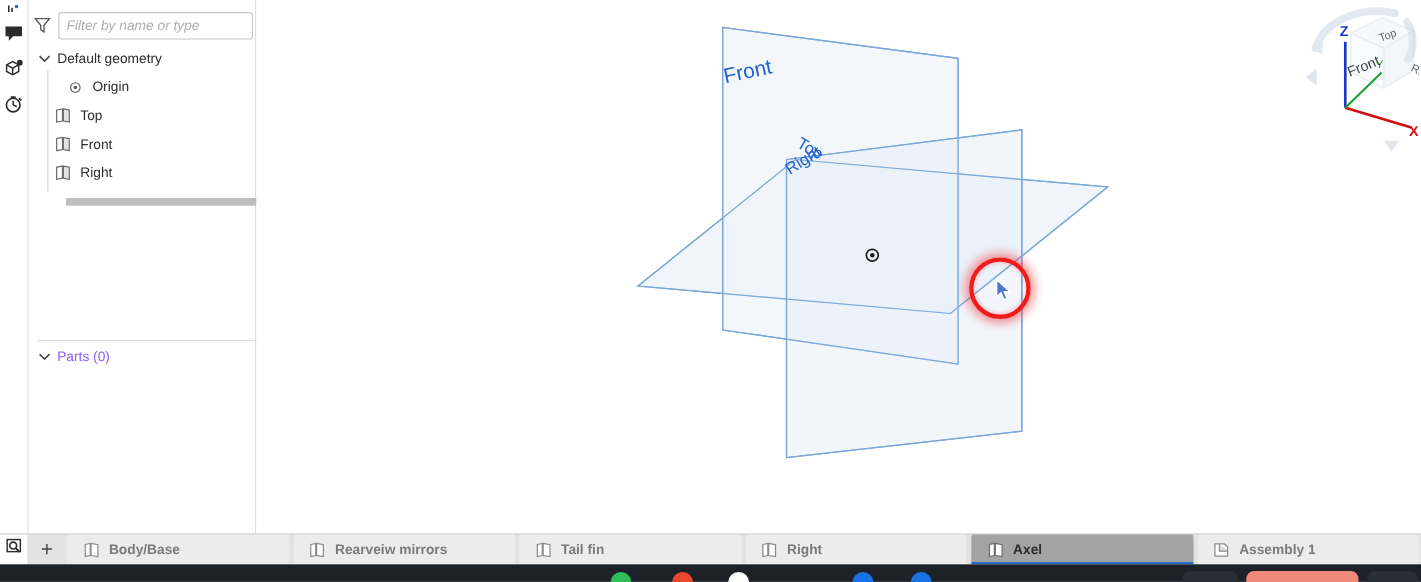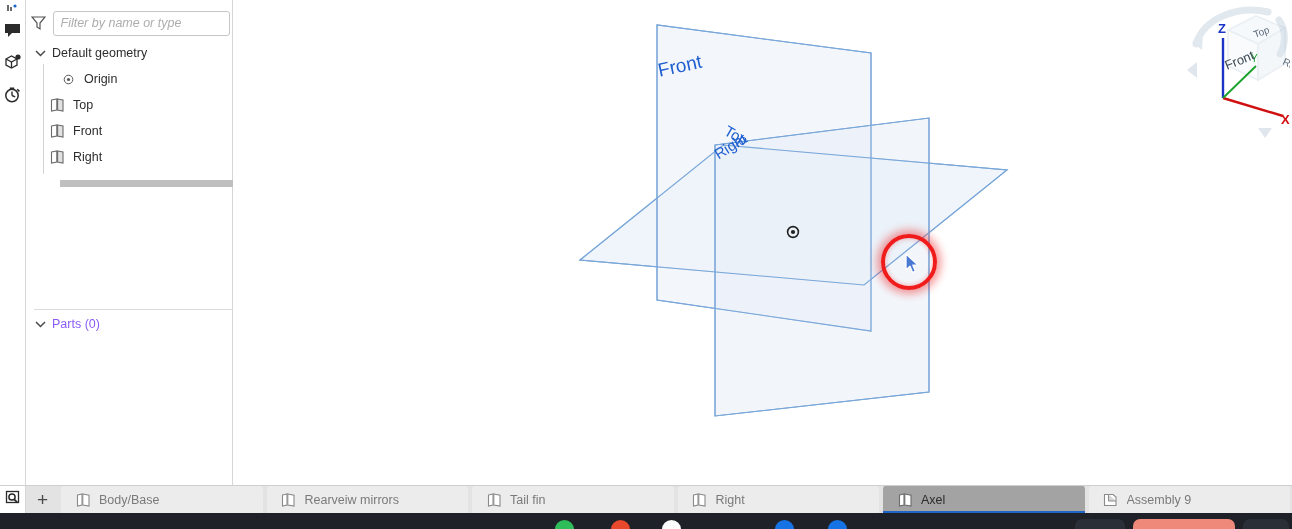--- a/index.html
+++ b/index.html
@@ -256,21 +256,21 @@
     color: #2b2b2b;
   }
   .tab.active::after {
     content: "";
     position: absolute;
     left: 0; right: 0; bottom: 0;
     height: 2px;
     background: #1f64c8;
   }
   .tab-icon { width: 16px; height: 16px; flex: 0 0 auto; display:flex; align-items:center; justify-content:center;}
-  .tab-label { overflow: hidden; text-overflow: ellipsis; white-space: nowrap; }
+  .tab-label { overflow: hidden; text-overflow: ellipsis; white-space: nowrap; font-weight: bold; }
 
   
   .taskbar {
     position: absolute;
     left: 0; bottom: 0;
     width: 1292px; height: 16px;
     background: #1e2128;
   }
   .dock {
     position: absolute;
@@ -545,21 +545,21 @@
       <span class="tab-label">Axel</span>
     </div>
 
     <div class="tab">
       <span class="tab-icon">
         <svg width="15" height="15" viewBox="0 0 15 15">
           <path d="M1.5 2.5 L10 2.5 L13 5 L13 13.5 L1.5 13.5 Z" fill="#fff" stroke="#8a8a8a" stroke-width="1.1"></path>
           <path d="M5.5 2.5 L5.5 9 L13 9" fill="#d7d7d7" stroke="#8a8a8a" stroke-width="1"></path>
         </svg>
       </span>
-      <span class="tab-label">Assembly 9</span>
+      <span class="tab-label">Assembly 1</span>
     </div>
   </div>
 
   <div class="taskbar">
     <div class="dock">
       <div class="dock-dot" style="left:555px;background:#2ebd59;"></div>
       <div class="dock-dot" style="left:611px;background:#e8482c;"></div>
       <div class="dock-dot" style="left:662px;background:#fdfdfd;"></div>
       <div class="dock-dot" style="left:775px;background:#1573e6;"></div>
       <div class="dock-dot" style="left:828px;background:#1573e6;"></div>

